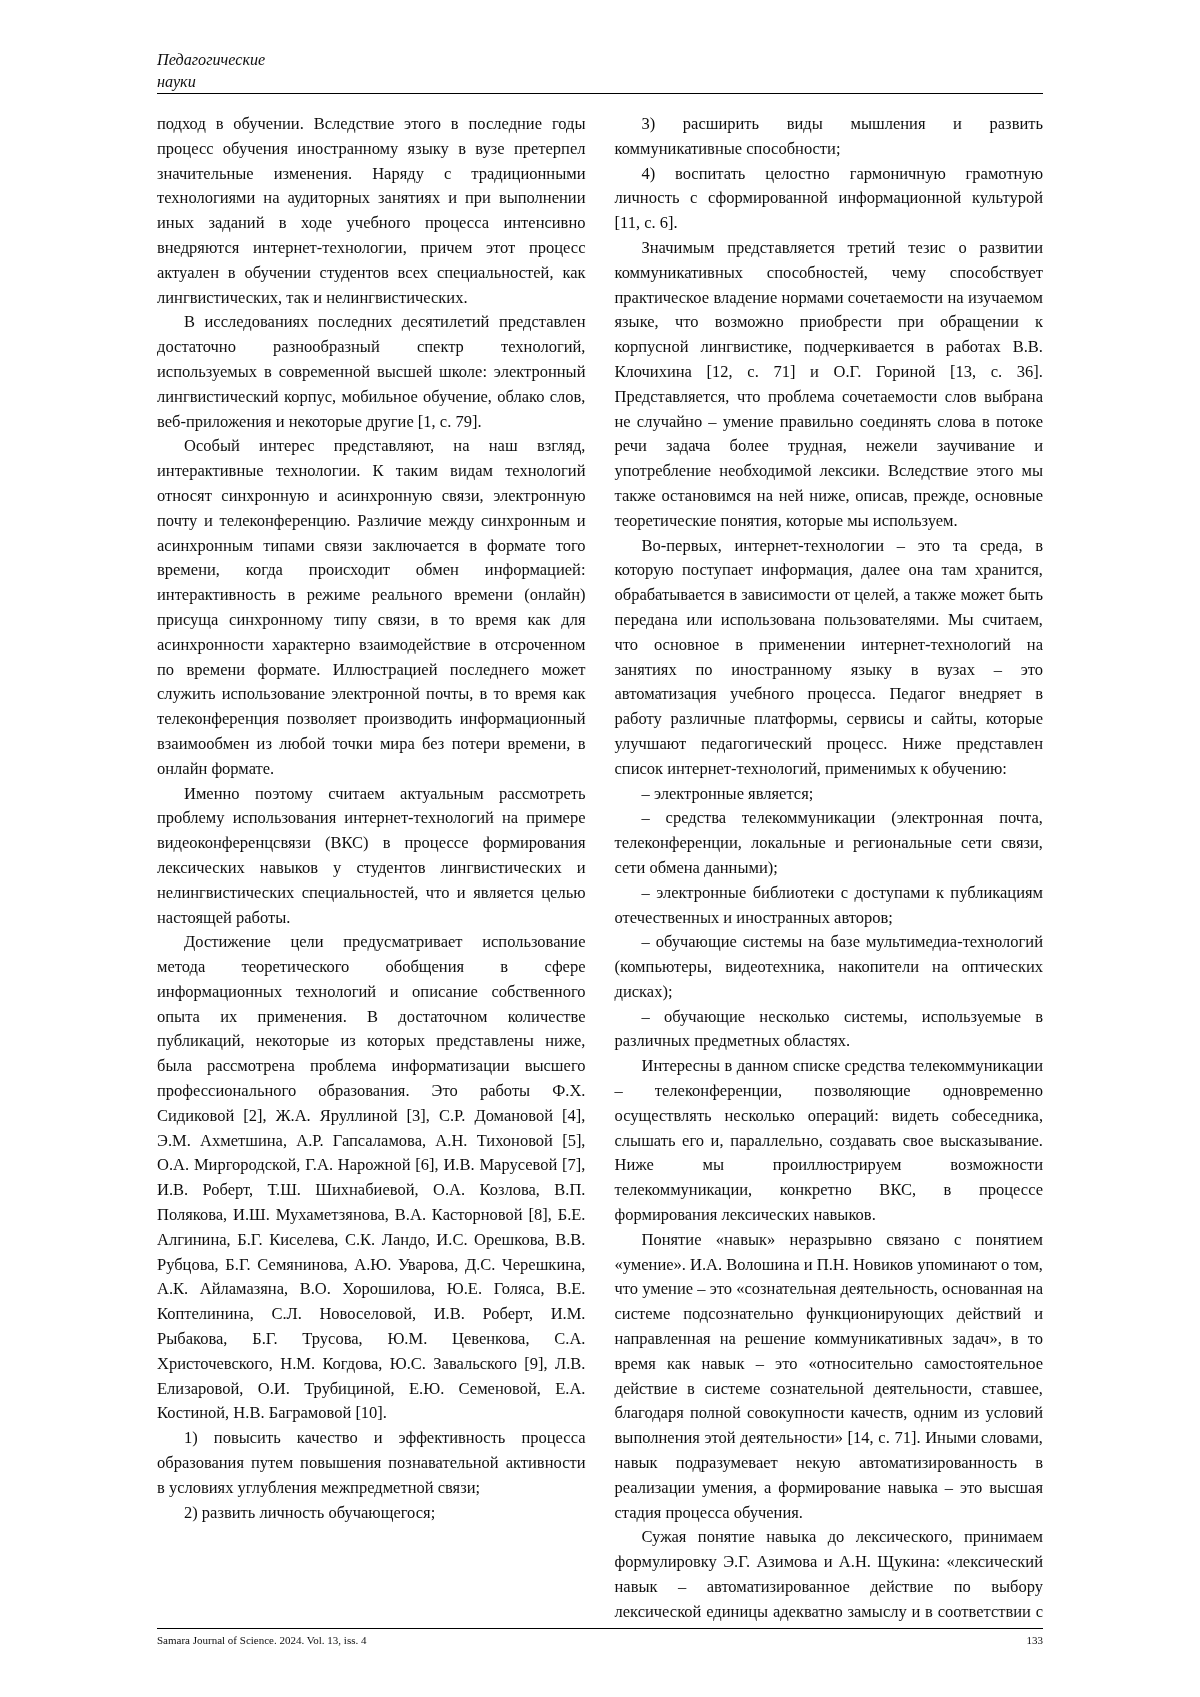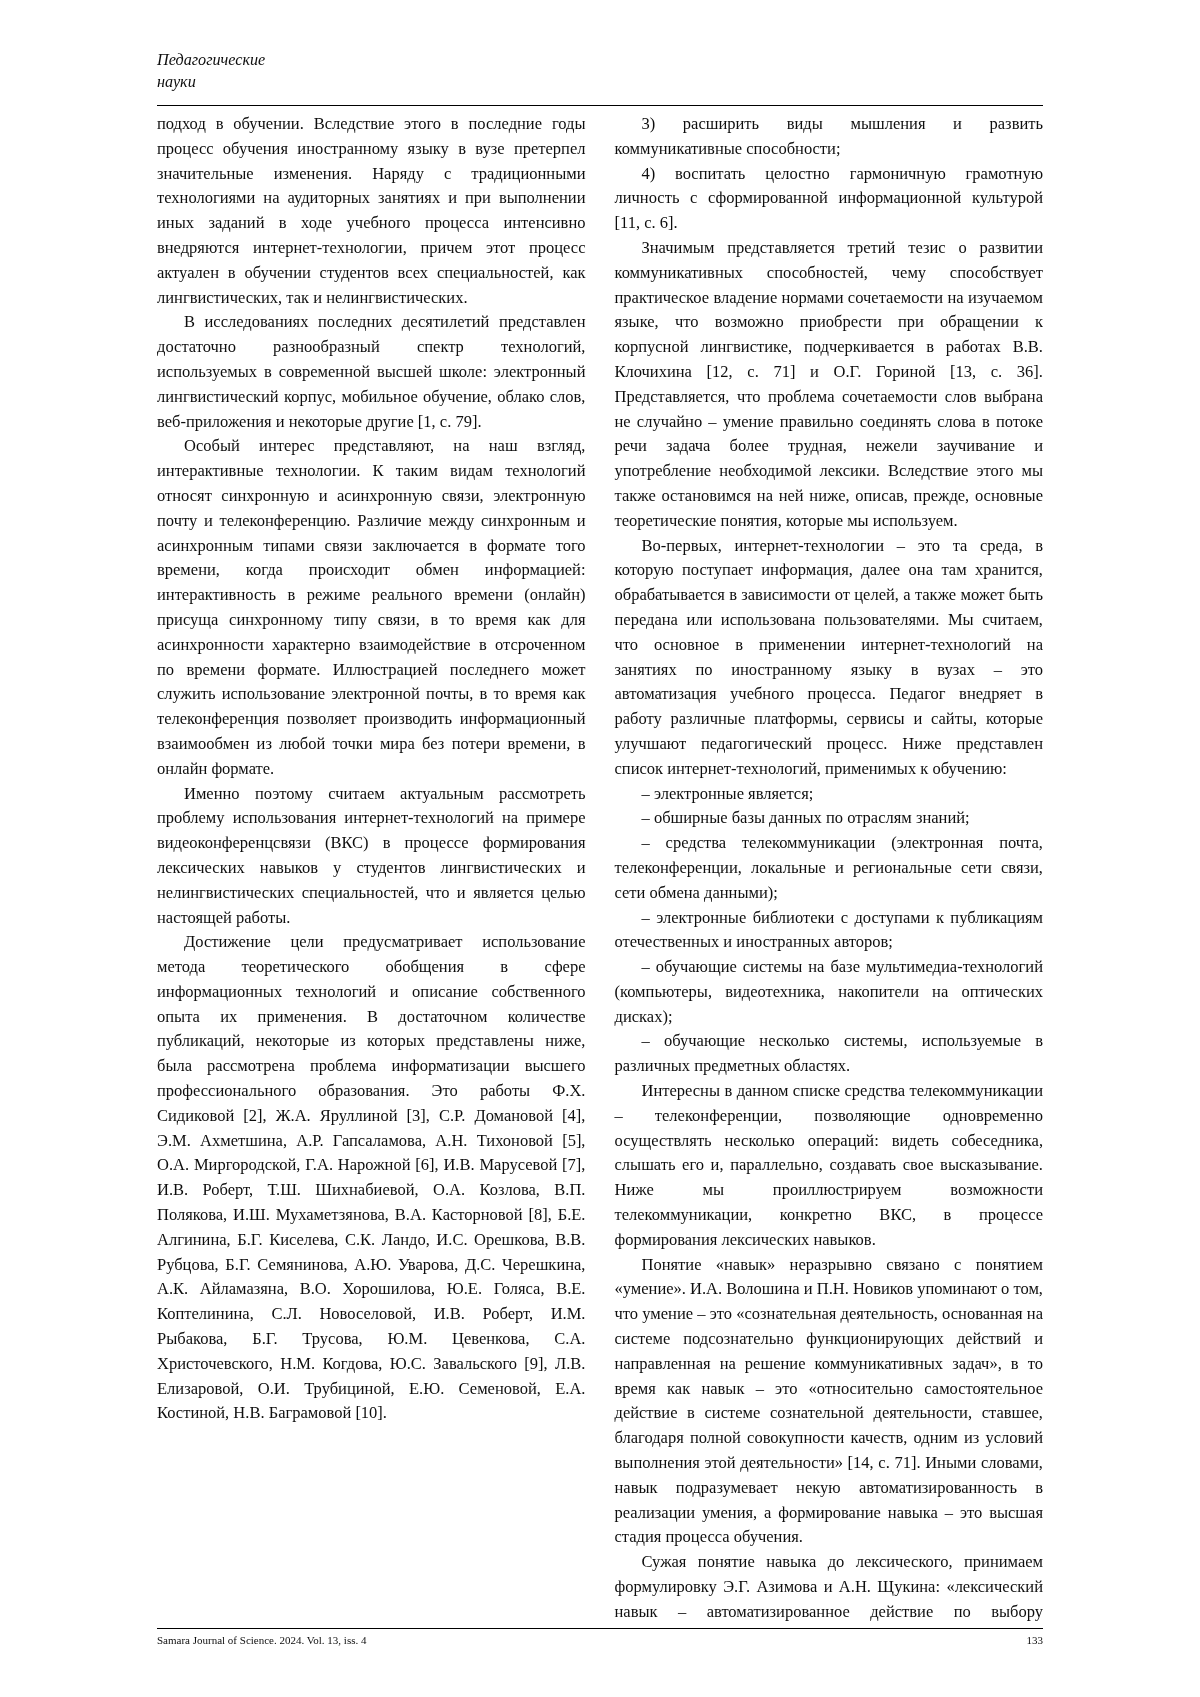--- a/index.html
+++ b/index.html
@@ -7,21 +7,21 @@
   body {
     width: 1200px; height: 1697px;
     position: relative;
     color: #0e0e0e;
     font-family: "Liberation Serif", serif;
     overflow: hidden;
   }
   .page-header {
     position: absolute; left: 157px; right: 157px; top: 50px;
     display: flex; gap: 20px; align-items: flex-end;
-    padding-bottom: 12px;
+    padding-bottom: 0;
     border-bottom: 1.6px solid #000;
   }
   .section-label {
     width: 120px; flex-shrink: 0;
     font-style: italic;
     font-size: 16.2px; line-height: 21.5px;
   }
   .running-head {
     flex: 1;
     font-size: 15.6px; line-height: 21.5px;
@@ -57,28 +57,29 @@
   </div>
 </header>
 
 <main class="columns">
   <div class="col">
       <p class="no-indent"><span>подход в обучении. Вследствие этого в последние годы процесс обучения иностранному языку в вузе претерпел значительные изменения. Наряду с традиционными технологиями на аудиторных занятиях и при выполнении иных заданий в ходе учебного процесса интенсивно внедряются интернет-технологии, причем этот процесс актуален в обучении студентов всех специальностей, как лингвистических, так и нелингвистических.</span></p>
       <p><span>В исследованиях последних десятилетий представлен достаточно разнообразный спектр технологий, используемых в современной высшей школе: электронный лингвистический корпус, мобильное обучение, облако слов, веб-приложения и некоторые другие [1, с. 79].</span></p>
       <p><span>Особый интерес представляют, на наш взгляд, интерактивные технологии. К таким видам технологий относят синхронную и асинхронную связи, электронную почту и телеконференцию. Различие между синхронным и асинхронным типами связи заключается в формате того времени, когда происходит обмен информацией: интерактивность в режиме реального времени (онлайн) присуща синхронному типу связи, в то время как для асинхронности характерно взаимодействие в отсроченном по времени формате. Иллюстрацией последнего может служить использование электронной почты, в то время как телеконференция позволяет производить информационный взаимообмен из любой точки мира без потери времени, в онлайн формате.</span></p>
       <p><span>Именно поэтому считаем актуальным рассмотреть проблему использования интернет-технологий на примере видеоконференцсвязи (ВКС) в процессе формирования лексических навыков у студентов лингвистических и нелингвистических специальностей, что и является целью настоящей работы.</span></p>
       <p><span>Достижение цели предусматривает использование метода теоретического обобщения в сфере информационных технологий и описание собственного опыта их применения. В достаточном количестве публикаций, некоторые из которых представлены ниже, была рассмотрена проблема информатизации высшего профессионального образования. Это работы Ф.Х. Сидиковой [2], Ж.А. Яруллиной [3], С.Р. Домановой [4], Э.М. Ахметшина, А.Р. Гапсаламова, А.Н. Тихоновой [5], О.А. Миргородской, Г.А. Нарожной [6], И.В. Марусевой [7], И.В. Роберт, Т.Ш. Шихнабиевой, О.А. Козлова, В.П. Полякова, И.Ш. Мухаметзянова, В.А. Касторновой [8], Б.Е. Алгинина, Б.Г. Киселева, С.К. Ландо, И.С. Орешкова, В.В. Рубцова, Б.Г. Семянинова, А.Ю. Уварова, Д.С. Черешкина, А.К. Айламазяна, В.О. Хорошилова, Ю.Е. Голяса, В.Е. Коптелинина, С.Л. Новоселовой, И.В. Роберт, И.М. Рыбакова, Б.Г. Трусова, Ю.М. Цевенкова, С.А. Христочевского, Н.М. Когдова, Ю.С. Завальского [9], Л.В. Елизаровой, О.И. Трубициной, Е.Ю. Семеновой, Е.А. Костиной, Н.В. Баграмовой [10].</span></p>
+      <p><span>1) повысить качество и эффективность процесса образования путем повышения познавательной активности в условиях углубления межпредметной связи;</span></p>
+      <p><span>2) развить личность обучающегося;</span></p>
     </div>
   <div class="col">
       <p><span>3) расширить виды мышления и развить коммуникативные способности;</span></p>
       <p><span>4) воспитать целостно гармоничную грамотную личность с сформированной информационной культурой [11, с. 6].</span></p>
       <p><span>Значимым представляется третий тезис о развитии коммуникативных способностей, чему способствует практическое владение нормами сочетаемости на изучаемом языке, что возможно приобрести при обращении к корпусной лингвистике, подчеркивается в работах В.В. Клочихина [12, с. 71] и О.Г. Гориной [13, с. 36]. Представляется, что проблема сочетаемости слов выбрана не случайно – умение правильно соединять слова в потоке речи задача более трудная, нежели заучивание и употребление необходимой лексики. Вследствие этого мы также остановимся на ней ниже, описав, прежде, основные теоретические понятия, которые мы используем.</span></p>
       <p><span>Во-первых, интернет-технологии – это та среда, в которую поступает информация, далее она там хранится, обрабатывается в зависимости от целей, а также может быть передана или использована пользователями. Мы считаем, что основное в применении интернет-технологий на занятиях по иностранному языку в вузах – это автоматизация учебного процесса. Педагог внедряет в работу различные платформы, сервисы и сайты, которые улучшают педагогический процесс. Ниже представлен список интернет-технологий, применимых к обучению:</span></p>
       <p><span>– электронные является;</span></p>
-      <p><span>– обширные базы данных по отраслям знаний;</span></p>
       <p><span>– средства телекоммуникации (электронная почта, телеконференции, локальные и региональные сети связи, сети обмена данными);</span></p>
       <p><span>– электронные библиотеки с доступами к публикациям отечественных и иностранных авторов;</span></p>
       <p><span>– обучающие системы на базе мультимедиа-технологий (компьютеры, видеотехника, накопители на оптических дисках);</span></p>
       <p><span>– обучающие несколько системы, используемые в различных предметных областях.</span></p>
       <p><span>Интересны в данном списке средства телекоммуникации – телеконференции, позволяющие одновременно осуществлять несколько операций: видеть собеседника, слышать его и, параллельно, создавать свое высказывание. Ниже мы проиллюстрируем возможности телекоммуникации, конкретно ВКС, в процессе формирования лексических навыков.</span></p>
       <p><span>Понятие «навык» неразрывно связано с понятием «умение». И.А. Волошина и П.Н. Новиков упоминают о том, что умение – это «сознательная деятельность, основанная на системе подсознательно функционирующих действий и направленная на решение коммуникативных задач», в то время как навык – это «относительно самостоятельное действие в системе сознательной деятельности, ставшее, благодаря полной совокупности качеств, одним из условий выполнения этой деятельности» [14, с. 71]. Иными словами, навык подразумевает некую автоматизированность в реализации умения, а формирование навыка – это высшая стадия процесса обучения.</span></p>
       <p><span>Сужая понятие навыка до </span><span class="it">лексического</span><span>, принимаем формулировку Э.Г. Азимова и А.Н. Щукина: «лексический навык – автоматизированное действие по выбору лексической единицы адекватно замыслу и в соответствии с нормами сочетания с другими единица-</span></p>
     </div>
 </main>
 

